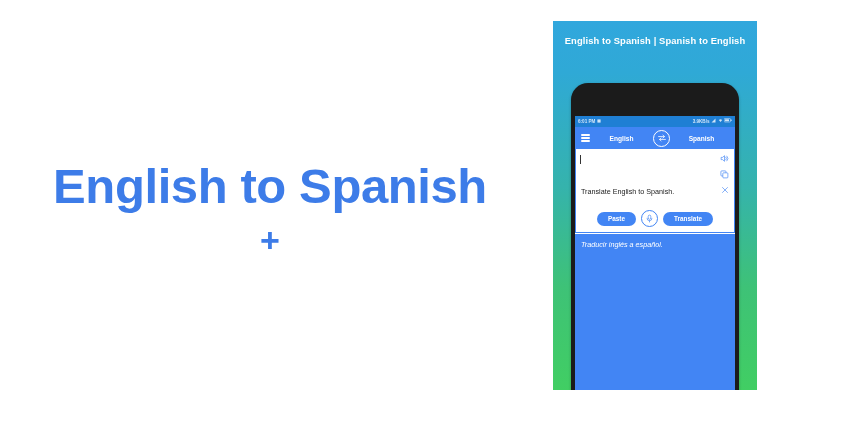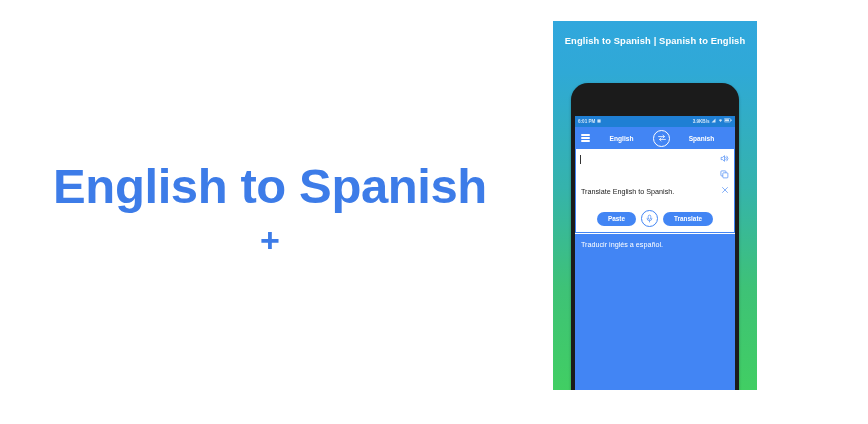--- a/index.html
+++ b/index.html
@@ -239,20 +239,21 @@
     border-top: 1.5px solid #ffffff;
   }
   #output-text {
     position: absolute;
     left: 6px;
     top: 6px;
     right: 8px;
     color: #ffffff;
     font-size: 7.2px;
     line-height: 1.3;
+    font-style: italic;
   }
 </style>
 </head>
 <body>
 
 <div id="headline-area">
   <div class="headline-line">English to Spanish</div>
   <div class="headline-plus">+</div>
 </div>
 

